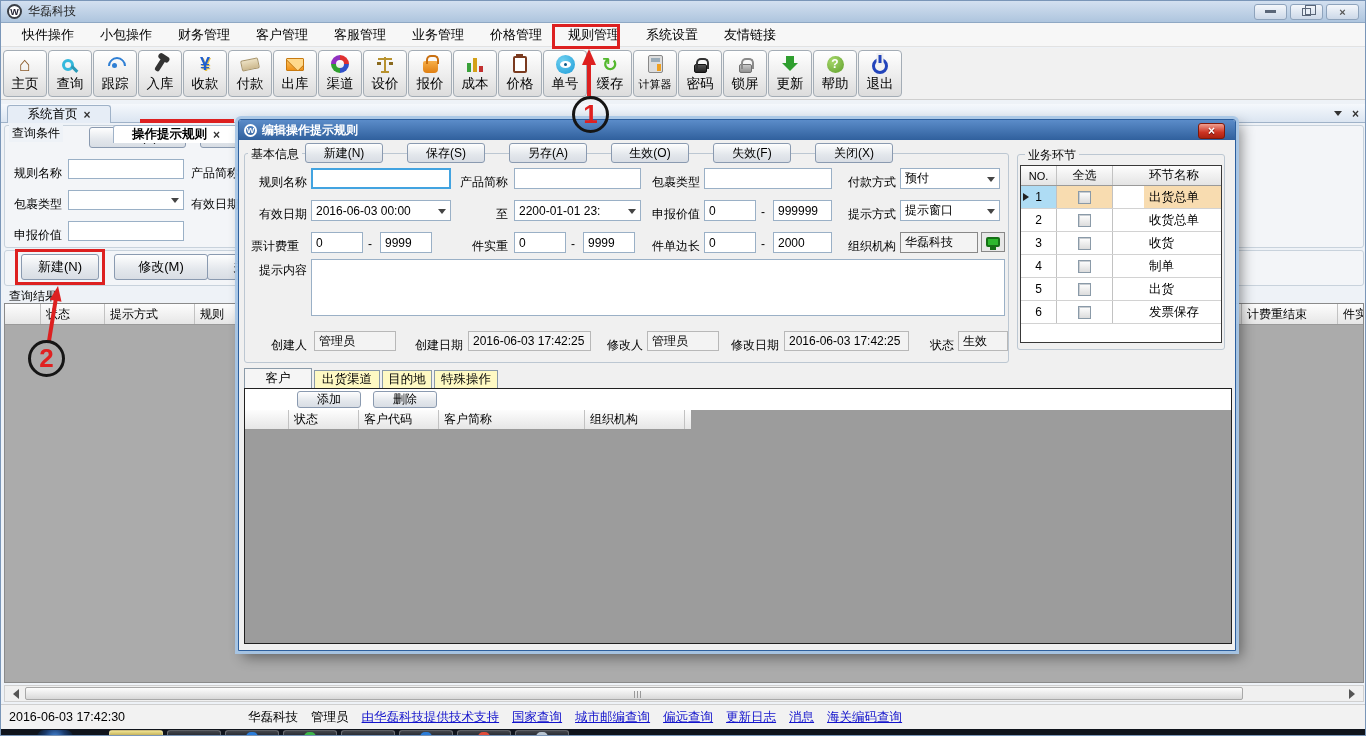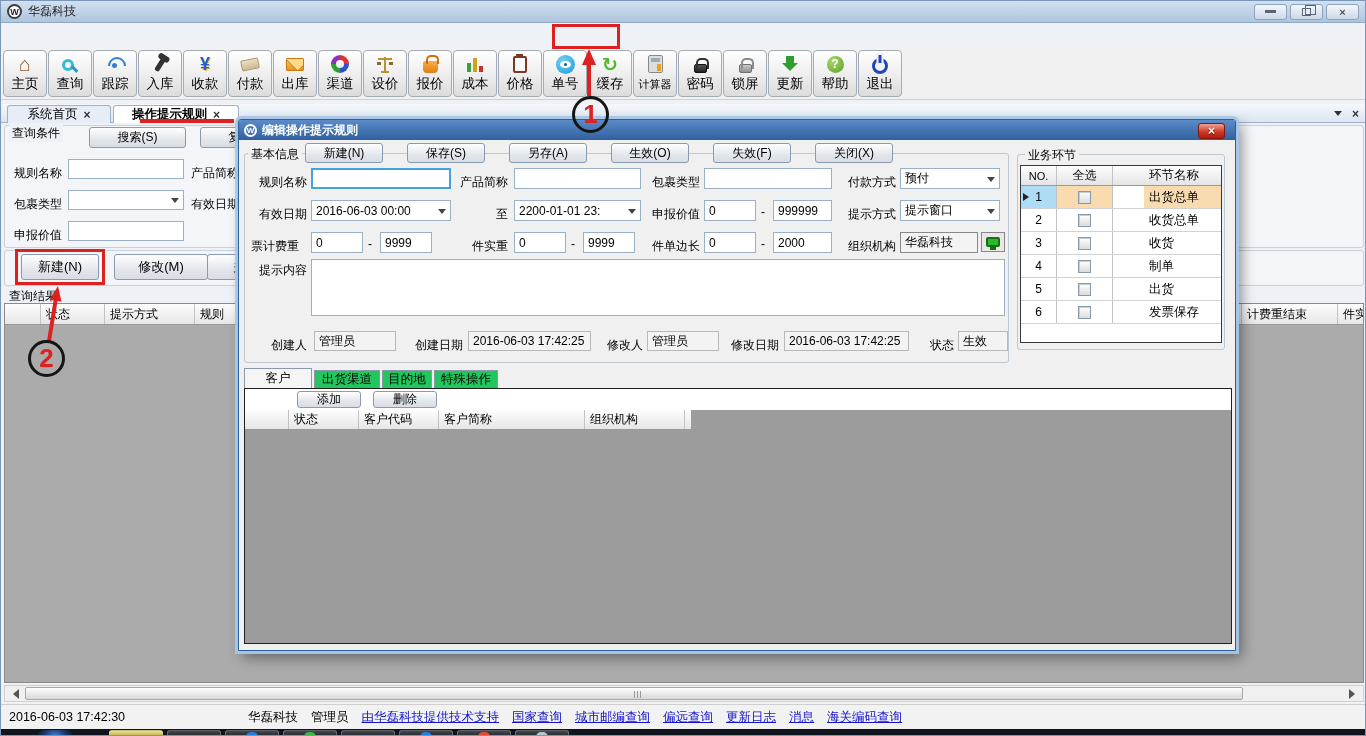--- a/index.html
+++ b/index.html
@@ -61,21 +61,21 @@
 .ci-down::after { content:""; position:absolute; top:7px; left:-4px; border:8px solid transparent; border-top:8px solid #2f9e2f; border-bottom:none; }
 .ci-help { width:17px; height:17px; border-radius:50%; background:radial-gradient(circle at 35% 30%,#a8d86a,#5d9e2b); color:#fff; font-weight:bold; font-size:12px; display:flex; align-items:center; justify-content:center; }
 .ci-help::after { content:"?"; }
 .ci-power { position:relative; width:16px; height:16px; border:3px solid #2244bb; border-radius:50%; margin-top:3px; }
 .ci-power::before { content:""; position:absolute; left:50%; top:-6px; transform:translateX(-50%); width:3px; height:8px; background:#2244bb; box-shadow:0 0 0 2px #f0f0f0; }
 
 
 .tabstrip { position:absolute; top:103px; left:0; right:0; height:19px; background:linear-gradient(#f5f8fc,#dbe5f1); border-bottom:1px solid #9fb2c8; z-index:4; }
 .doc-tab { position:absolute; top:1px; height:18px; display:flex; align-items:center; justify-content:center; gap:6px; font-size:12.5px; border:1px solid #9fb2c8; border-bottom:none; border-radius:3px 3px 0 0; padding:4px 6px; }
 .doc-tab.inactive { background:#e6edf6; }
-.doc-tab.active { background:#ffffff; font-weight:bold; }
+.doc-tab.active { background:#ffffff; font-weight:bold;margin-top:20px; }
 .tab-x { color:#333; font-weight:bold; font-size:12px; line-height:1; }
 .strip-icons { position:absolute; right:6px; top:3px; display:flex; gap:10px; align-items:center; }
 .dd-tri { width:0; height:0; border:4px solid transparent; border-top:5px solid #333; margin-top:4px; }
 
 
 .btn { background:linear-gradient(#fefefe,#e3e7ec 60%,#d8dde4); border:1px solid #8a9ab0; border-radius:3px; display:flex; align-items:center; justify-content:center; font-size:12px; }
 .tb { background:#fff; border:1px solid #9ab0c6; display:flex; align-items:center; padding:0 4px; font-size:12px; overflow:hidden; white-space:nowrap; }
 .tb.ro { background:#f3f3f3; border-color:#b8b8b8; }
 .sel { position:relative; background:#fff; border:1px solid #9ab0c6; display:flex; align-items:center; padding:0 16px 0 4px; font-size:12px; overflow:hidden; white-space:nowrap; }
 .sel .arr { position:absolute; right:4px; top:50%; margin-top:-2px; width:0; height:0; border:4px solid transparent; border-top:5px solid #444; }
@@ -109,21 +109,21 @@
 .steps-table { position:absolute; left:781px; top:45px; width:202px; height:178px; border:1px solid #383838; background:#fff; overflow:hidden; }
 .steps-header { display:flex; height:20px; background:linear-gradient(#fdfdfd,#e4e4e4); border-bottom:1px solid #9a9a9a; }
 .steps-row { display:flex; height:23px; border-bottom:1px solid #d2d2d2; background:#fff; }
 .st-no { width:36px; border-right:1px solid #c2c2c2; display:flex; align-items:center; justify-content:center; font-size:12px; position:relative;text-align:right; }
 .st-chk { width:56px; border-right:1px solid #c2c2c2; display:flex; align-items:center; justify-content:center; }
 .st-name { flex:1; display:flex; align-items:center; padding-left:5px; font-size:12.5px;margin-left:31px; }
 .steps-row.selected .st-no { background:#aedcf4; }
 .steps-row.selected .st-chk, .steps-row.selected .st-name { background:#f8dcb0; }
 .row-arrow { position:absolute; left:2px; width:0; height:0; border:4px solid transparent; border-left:6px solid #222; }
 .cb { width:13px; height:13px; background:linear-gradient(#ffffff,#dcdcdc); border:1px solid #8a9aa8; box-shadow:inset 1px 1px 0 #c8cdd2; }
-.sub-tab { position:absolute; display:flex; align-items:center; justify-content:center; font-size:12.5px; border:1px solid #8a9aa8; border-bottom:none; background:#22c55e; }
+.sub-tab { position:absolute; display:flex; align-items:center; justify-content:center; font-size:12.5px; border:1px solid #8a9aa8; border-bottom:none; background:#fef9c3; }
 .sub-tab.active { background:#f5f5f5; z-index:3; }
 .sub-box { position:absolute; left:5px; top:268px; width:988px; height:256px; border:1px solid #202020; background:#fff; }
 .sub-body { position:absolute; left:0; right:0; top:21px; bottom:0; background:#9c9c9c; }
 .sub-header { position:absolute; left:0; top:21px; width:446px; display:flex; height:20px; background:linear-gradient(#fdfdfd,#e6e6e6); border-bottom:1px solid #9a9a9a; z-index:2; }
 .sub-btn { position:absolute; top:2px; width:64px; height:17px; z-index:2; }
 .org-icon { position:absolute; width:24px; height:20px; border:1px solid #888; background:#e8e8e8; display:flex; align-items:center; justify-content:center; }
 .org-glyph { position:relative; width:14px; height:10px; background:#2db82d; border:2px solid #157015; border-radius:2px; }
 .org-glyph::after { content:""; position:absolute; left:2px; bottom:-5px; width:6px; height:3px; background:#157015; }
 
 
@@ -159,20 +159,32 @@
         </div>
       <div class="win-btn">
           <span class="restore-glyph"></span>
         </div>
       <div class="win-btn">
           <span>×</span>
         </div>
     </div>
   </div>
 
+  <div class="menubar">
+    <div class="menu-item">快件操作</div>
+    <div class="menu-item">小包操作</div>
+    <div class="menu-item">财务管理</div>
+    <div class="menu-item">客户管理</div>
+    <div class="menu-item">客服管理</div>
+    <div class="menu-item">业务管理</div>
+    <div class="menu-item">价格管理</div>
+    <div class="menu-item">规则管理</div>
+    <div class="menu-item">系统设置</div>
+    <div class="menu-item">友情链接</div>
+  </div>
 
   <div class="toolbar">
     <div class="tool-btn">
         <span class="tool-icon g-home">⌂</span>
         <span class="tool-label">主页</span>
       </div>
     <div class="tool-btn">
         <span class="tool-icon">
           <span class="ci-search"></span>
         </span>

